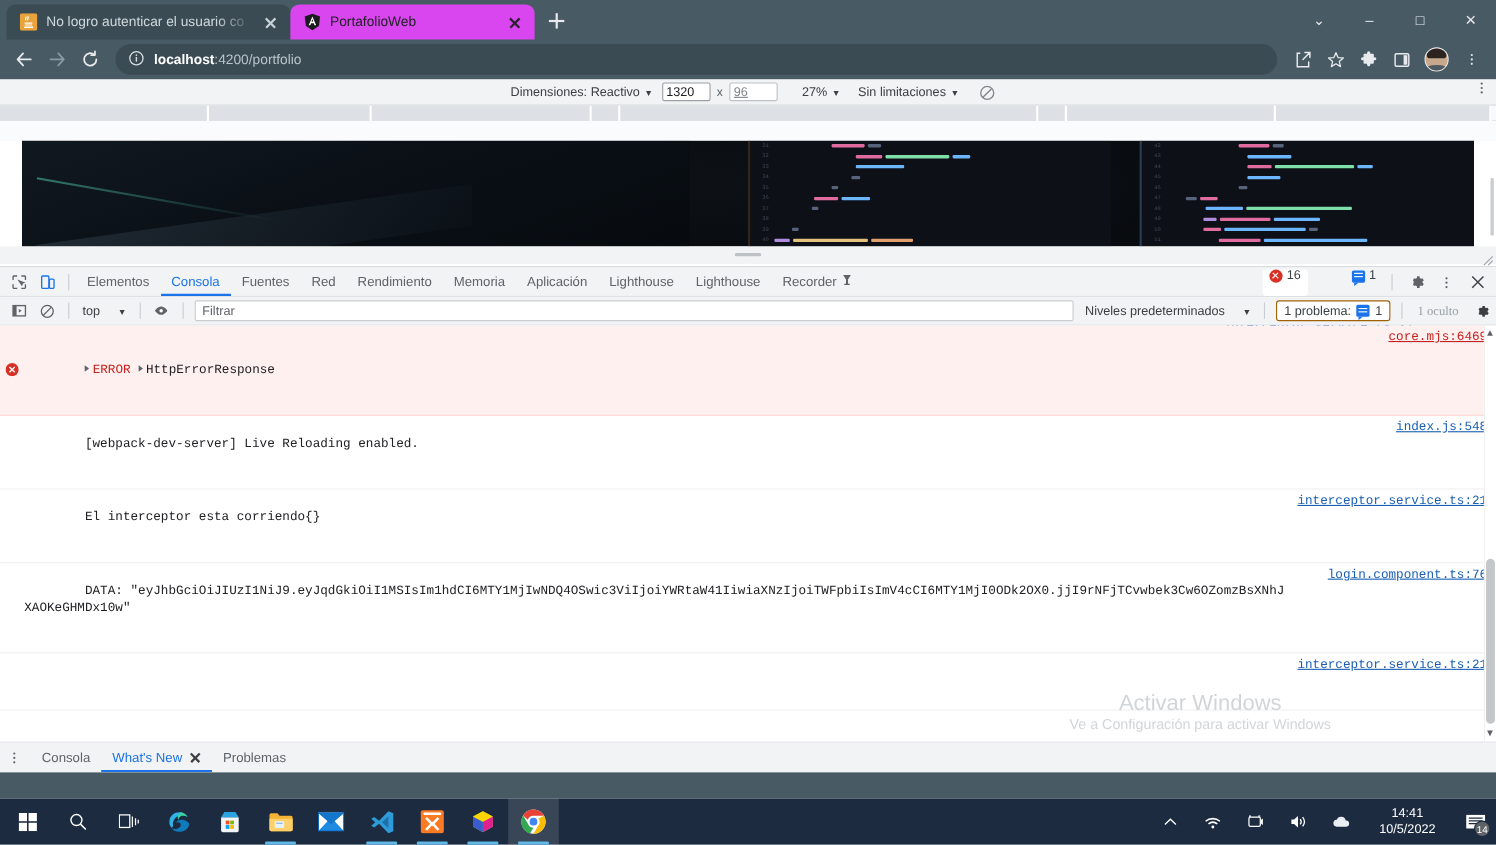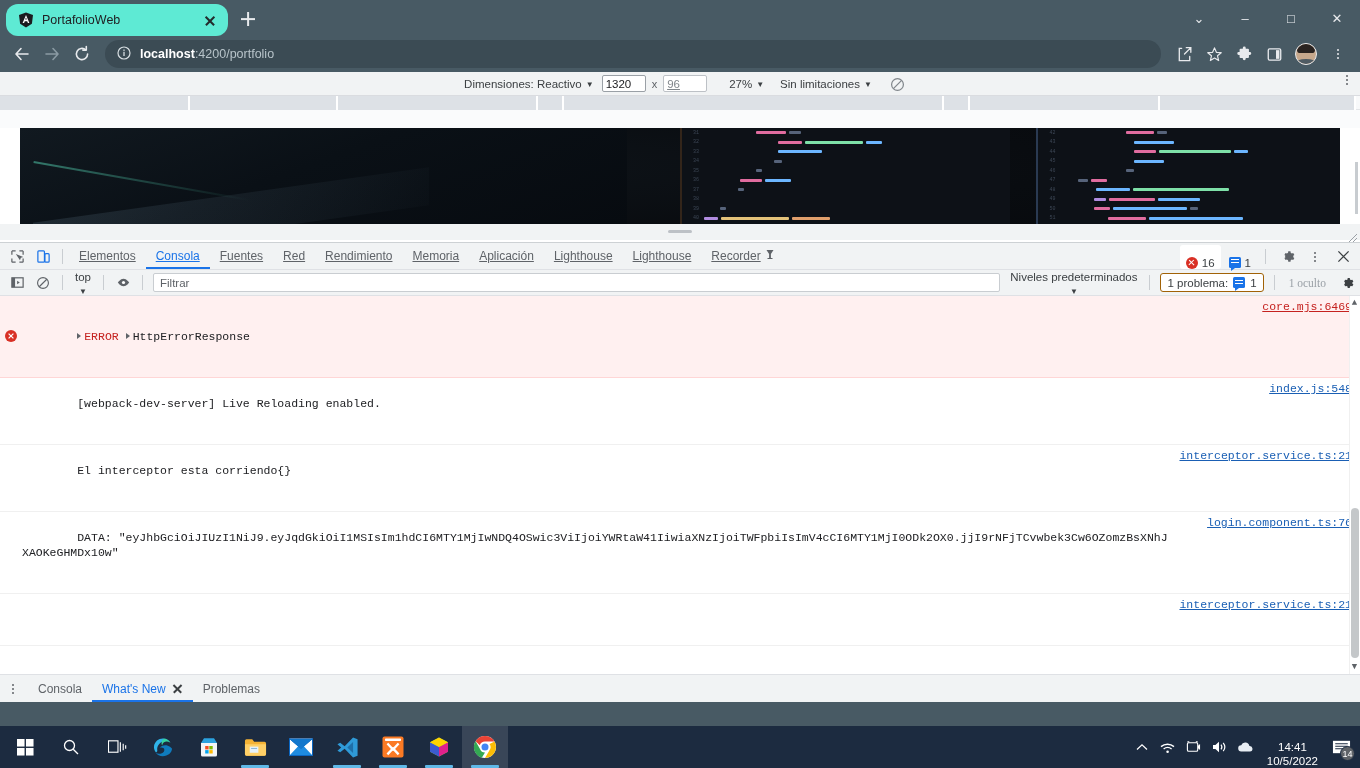--- a/index.html
+++ b/index.html
@@ -14,21 +14,21 @@
   
   #browser { width:1360px; height:726px; background:#485a64; position:relative; }
 
   .tabstrip { height:36px; background:#485a64; display:flex; align-items:flex-end; padding-left:6px; position:relative; }
   .tab {
     height:32px; display:flex; align-items:center; gap:8px;
     padding:0 10px 0 12px; border-radius:8px 8px 0 0;
     font-size:12.5px; color:#cfd8dc; position:relative; min-width:150px;
   }
   .tab.inactive { background:#3b4b54; width:258px; }
-  .tab.active { background:#5eead4; color:#202124; width:222px;border-radius:12px; }
+  .tab.active { background:#d946ef; color:#202124; width:222px; }
   .tab-favicon { width:16px; height:16px; flex:0 0 16px; display:block; }
   .tab-title { flex:1 1 auto; white-space:nowrap; overflow:hidden; font-size:12.5px; }
   .tab.inactive .tab-title {
     -webkit-mask-image:linear-gradient(to right,#000 82%,transparent 100%);
     mask-image:linear-gradient(to right,#000 82%,transparent 100%);
   }
   .tab-close { width:16px; height:16px; flex:0 0 16px; position:relative; opacity:.95; }
   .tab-close::before, .tab-close::after {
     content:""; position:absolute; left:2px; top:7.5px; width:12px; height:1.6px; background:currentColor;
   }
@@ -129,27 +129,27 @@
   
   #devtools { background:#fff; border-top:1px solid #cdd1d4; }
   .dt-tabbar {
     height:27px; display:flex; align-items:center; border-bottom:1px solid #dfe1e5;
     background:#f1f3f4; position:relative; padding-left:4px;
   }
   .dt-toolicon { width:26px; height:24px; display:flex; align-items:center; justify-content:center; }
   .dt-sep { width:1px; height:15px; background:#c9cdd1; margin:0 6px; }
   .dt-tab {
     padding:11px 10px; height:26px; display:flex; align-items:center; gap:4px;
-    font-size:12px; color:#5f6368; white-space:nowrap;text-decoration:underline;
+    font-size:12px; color:#5f6368; white-space:nowrap;
   }
   .dt-tab.sel { color:#1a73e8; box-shadow:inset 0 -2px 0 #1a73e8; }
   .dt-right { position:absolute; right:4px; top:0; height:27px; display:flex; align-items:center; gap:2px; }
   .badge {
-    display:flex; align-items:flex-start; gap:4px; height:18px; padding:12px 6px;
-    border-radius:3px; font-size:11.5px; color:#3c4043;
+    display:flex; align-items:flex-end; gap:4px; height:18px; padding:12px 6px;
+    border-radius:3px; font-size:11.5px; color:#3c4043;margin-left:32px;
   }
   .badge.err { background:#fff; }
   .err-dot {
     width:12px; height:12px; border-radius:50%; background:#d93025; position:relative;
   }
   .err-dot::before, .err-dot::after {
     content:""; position:absolute; left:2.6px; top:5.2px; width:6.8px; height:1.4px; background:#fff;
   }
   .err-dot::before { transform:rotate(45deg); } .err-dot::after { transform:rotate(-45deg); }
   .msg-box { width:12px; height:11px; background:#1a73e8; border-radius:1.5px; position:relative; }
@@ -159,21 +159,21 @@
   .dt-filterbar {
     height:26px; display:flex; align-items:center; border-bottom:1px solid #dfe1e5;
     background:#f1f3f4; padding-left:4px; gap:0;
   }
   .filter-input {
     flex:1 1 auto; height:19px; margin:0 4px 0 4px; background:#fff;
     border:1px solid #c9cdd1; border-radius:2px; font-size:11.5px; color:#202124;
     padding:0 6px; outline:none; font-family:"Liberation Sans",sans-serif; min-width:40px;
   }
   .filter-input::placeholder { color:#5f6368; }
-  .fb-text { font-size:11.5px; color:#3c4043; padding:0 6px; display:flex; align-items:center; gap:4px; white-space:nowrap;flex-direction:column; }
+  .fb-text { font-size:11.5px; color:#3c4043; padding:0 6px; display:flex; align-items:center; gap:16px; white-space:nowrap; }
   .fb-problem {
     border:1px solid #a16207; border-radius:3px; height:19px; padding:0 6px; background:#fff;
     display:flex; align-items:center; gap:5px; font-size:11.5px; color:#3c4043; margin:0 4px;
   }
   .fb-muted { color:#9aa0a6; font-size:11.5px; padding:0 8px; white-space:nowrap;font-family:Liberation Serif, serif; }
 
   
   #console { position:relative; height:378px; overflow:hidden; background:#fff;
              font-family:"Liberation Mono","DejaVu Sans Mono",monospace; font-size:11.5px; color:#202124; }
   .crow {
@@ -216,39 +216,53 @@
   #taskbar {
     height:42px; background:#1c2b40; display:flex; align-items:center; position:relative;
     padding-left:2px;
   }
   .tb-btn { width:46px; height:42px; display:flex; align-items:center; justify-content:center; position:relative; }
   .tb-app { width:46px; height:42px; display:flex; align-items:center; justify-content:center; position:relative; }
   .tb-app.running::after {
     content:""; position:absolute; bottom:0; left:9px; width:28px; height:3px; background:#5fb8e8; border-radius:1px;
   }
   .tb-app.active { background:rgba(255,255,255,.13); }
-  .tray { position:absolute; right:0; height:42px; display:flex; align-items:flex-end; gap:0; padding-right:4px; }
+  .tray { position:absolute; right:0; height:42px; display:flex; align-items:center; gap:13px; padding-right:4px; }
   .tray-ico { width:26px; height:42px; display:flex; align-items:center; justify-content:center; color:#fff; }
   .clock { color:#fff; font-size:11.5px; line-height:14px; text-align:center; padding:0 8px; font-family:"Liberation Sans",sans-serif; }
   .notif {
     width:30px; height:42px; display:flex; align-items:center; justify-content:center; position:relative; color:#fff;
   }
   .notif-badge {
     position:absolute; right:1px; bottom:7px; min-width:15px; height:15px; border-radius:50%;
     background:#5f6368; color:#fff; font-size:9px; display:flex; align-items:center; justify-content:center;
     border:1px solid #1c2b40;
   }
 </style>
 </head>
 <body>
 
 <div id="browser">
 
   <div class="tabstrip">
 
+    <div class="tab inactive">
+      <span class="tab-favicon">
+        <svg width="16" height="16" viewBox="0 0 16 16">
+          <rect x="0" y="0" width="16" height="16" rx="2" fill="#e8a33d"></rect>
+          <path d="M4 12h8v1.5H4z" fill="#fff"></path>
+          <path d="M5.2 3.2c1.6 1.1-.9 2.1.3 3.3" stroke="#fff" stroke-width="1.1" fill="none"></path>
+          <path d="M7.2 2.8c1.7 1.2-1 2.2.3 3.5" stroke="#fff" stroke-width="1.1" fill="none"></path>
+          <path d="M4.4 8.4h7v1.1h-7z" fill="#fff"></path>
+          <path d="M4.6 10.2h6.6v1h-6.6z" fill="#fff"></path>
+        </svg>
+      </span>
+      <span class="tab-title">No logro autenticar el usuario co</span>
+      <span class="tab-close"></span>
+    </div>
 
     <div class="tab active">
       <span class="tab-favicon">
         <svg width="16" height="16" viewBox="0 0 16 16">
           <path d="M8 0.6 15 3.1l-1.1 8.6L8 15.4 2.1 11.7 1 3.1z" fill="#1b1b1f"></path>
           <path d="M8 3.1 4.6 11h1.5l.7-1.8h2.4l.7 1.8h1.5L8 3.1zm0 2.3.85 2.2H7.15L8 5.4z" fill="#fff"></path>
         </svg>
       </span>
       <span class="tab-title">PortafolioWeb</span>
       <span class="tab-close"></span>
@@ -662,20 +676,24 @@
 
       <div class="crow">
         <span>DATA: "eyJhbGciOiJIUzI1NiJ9.eyJqdGkiOiI1MSIsIm1hdCI6MTY1MjIwNDQ4OSwic3ViIjoiYWRtaW41IiwiaXNzIjoiTWFpbiIsImV4cCI6MTY1MjI0ODk2OX0.jjI9rNFjTCvwbek3Cw6OZomzBsXNhJXAOKeGHMDx10w"</span>
         <span class="src">login.component.ts:76</span>
       </div>
 
       <div class="crow">
         <span class="src">interceptor.service.ts:21</span>
       </div>
 
+      <div class="watermark">
+        <div class="l1">Activar Windows</div>
+        <div class="l2">Ve a Configuración para activar Windows</div>
+      </div>
 
       <div class="scrollbar">
         <div class="scroll-arrow" style="top:2px">▲</div>
         <div class="scroll-thumb"></div>
         <div class="scroll-arrow" style="bottom:2px">▼</div>
       </div>
     </div>
 
     <div class="dt-drawer">
       <span class="kebab" style="margin-right:8px">

